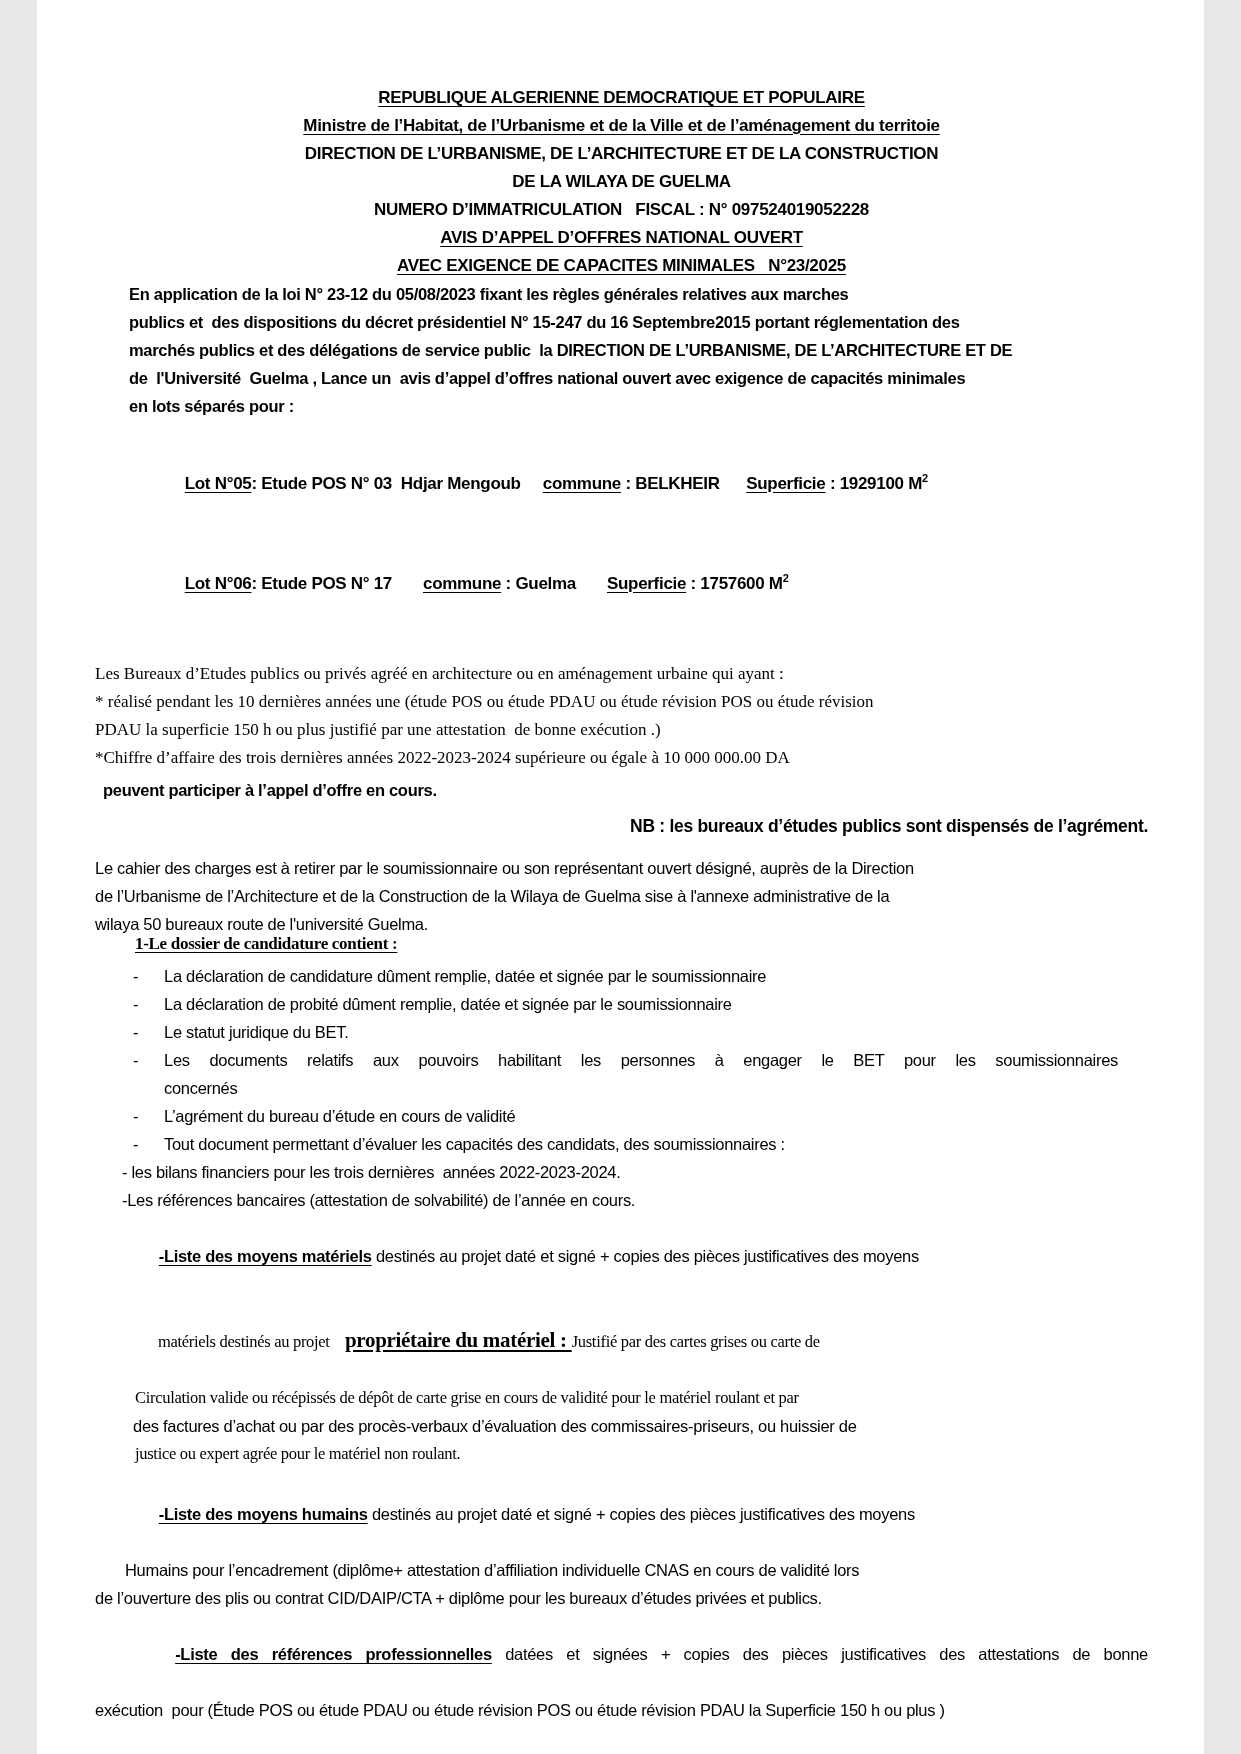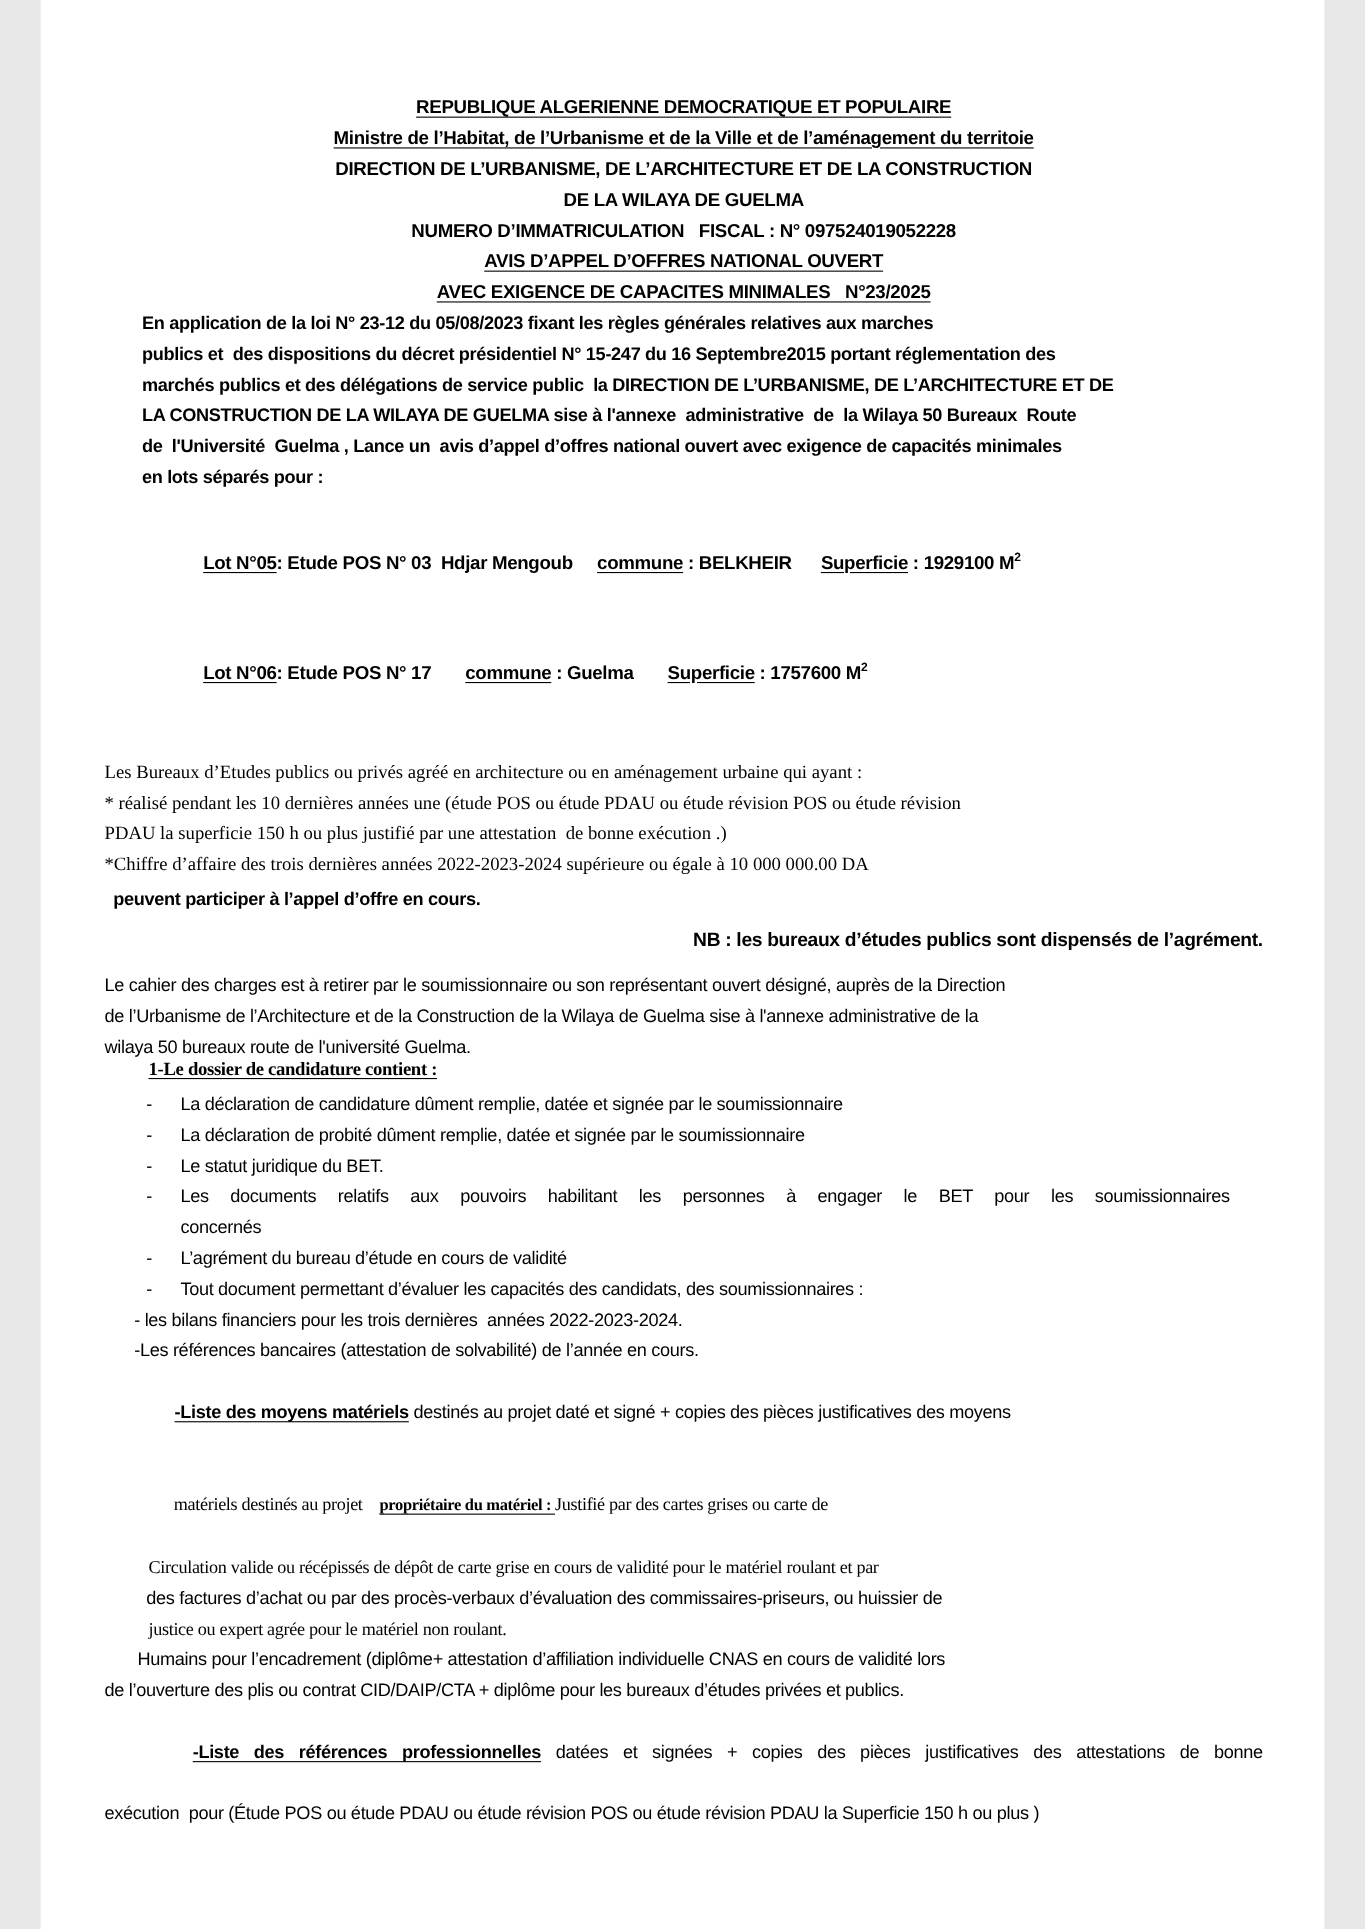--- a/index.html
+++ b/index.html
@@ -5,21 +5,21 @@
   html,body{margin:0;padding:0;background:#e8e8e8;}
   .page{
     width:1167px;height:1754px;margin:0 auto;background:#ffffff;color:#000;
     box-sizing:border-box;padding:84px 56px 0 58px;overflow:hidden;
     font-family:"Liberation Sans",sans-serif;
   }
   .line{white-space:pre-wrap;font-size:16.5px;line-height:28px;letter-spacing:-0.3px;}
   .b{font-weight:bold;}
   .u{text-decoration:underline;text-underline-offset:3px;}
   .serif{font-family:"Liberation Serif",serif;font-size:17px;letter-spacing:0;}
-  .big{font-size:15px;}
+  .big{font-size:21px;}
   .nbsize{font-size:17.5px;}
   .hsize{font-size:17px;}
   .c{text-align:center;}
   .jl{text-align:justify;text-align-last:justify;}
   .pr30{padding-right:30px;}   .pl8{padding-left:8px;}
   .pl27{padding-left:27px;} .pl30{padding-left:30px;} .pl34{padding-left:34px;}
   .pl38{padding-left:38px;} .pl40{padding-left:40px;font-family:Liberation Serif, serif;} .pl67{padding-left:67px;}
   .pl69{padding-left:69px;} .pl72{padding-left:72px;}
   .mt4{margin-top:4px;}   .mt8{margin-top:8px;text-align:right;}   .mt14{margin-top:14px;}
   .mt16{margin-top:16px;} .mt22{margin-top:22px;} .mt34{margin-top:34px;}
@@ -41,21 +41,20 @@
     <div class="line c b hsize">DE LA WILAYA DE GUELMA</div>
     <div class="line c b hsize">NUMERO D’IMMATRICULATION   FISCAL : N° 097524019052228</div>
     <div class="line c b hsize u">AVIS D’APPEL D’OFFRES NATIONAL OUVERT</div>
     <div class="line c b hsize u">AVEC EXIGENCE DE CAPACITES MINIMALES   N°23/2025</div>
   </div>
 
   <div>
     <div class="line b pl34">En application de la loi N° 23-12 du 05/08/2023 fixant les règles générales relatives aux marches</div>
     <div class="line b pl34">publics et  des dispositions du décret présidentiel N° 15-247 du 16 Septembre2015 portant réglementation des</div>
     <div class="line b pl34">marchés publics et des délégations de service public  la DIRECTION DE L’URBANISME, DE L’ARCHITECTURE ET DE</div>
-    <div class="line b pl34">LA CONSTRUCTION DE LA WILAYA DE GUELMA sise à l'annexe  administrative  de  la Wilaya 50 Bureaux  Route</div>
     <div class="line b pl34">de  l'Université  Guelma , Lance un  avis d’appel d’offres national ouvert avec exigence de capacités minimales</div>
     <div class="line b pl34">en lots séparés pour :</div>
   </div>
 
   <div class="line b hsize pl72 mt22">
     <span class="u">Lot N°05</span><span>: Etude POS N° 03  Hdjar Mengoub     </span><span class="u">commune</span><span> : BELKHEIR      </span><span class="u">Superficie</span><span> : 1929100 M</span><sup>2</sup>
   </div>
   <div class="line b hsize pl72 mt16">
     <span class="u">Lot N°06</span><span>: Etude POS N° 17       </span><span class="u">commune</span><span> : Guelma       </span><span class="u">Superficie</span><span> : 1757600 M</span><sup>2</sup>
   </div>
@@ -92,20 +91,23 @@
     <div class="line pl38">
       <span class="b u">-Liste des moyens matériels</span><span> destinés au projet daté et signé + copies des pièces justificatives des moyens</span>
     </div>
     <div class="line pl40">
       <span>matériels destinés au projet    </span><span class="b u big">propriétaire du matériel : </span><span>Justifié par des cartes grises ou carte de</span>
     </div>
     <div class="line pl40">Circulation valide ou récépissés de dépôt de carte grise en cours de validité pour le matériel roulant et par</div>
     <div class="line pl38">des factures d’achat ou par des procès-verbaux d’évaluation des commissaires-priseurs, ou huissier de</div>
     <div class="line pl40">justice ou expert agrée pour le matériel non roulant.</div>
 
+    <div class="line pl38 mt4">
+      <span class="b u">-Liste des moyens humains</span><span> destinés au projet daté et signé + copies des pièces justificatives des moyens</span>
+    </div>
     <div class="line pl30">Humains pour l’encadrement (diplôme+ attestation d’affiliation individuelle CNAS en cours de validité lors</div>
     <div class="line">de l’ouverture des plis ou contrat CID/DAIP/CTA + diplôme pour les bureaux d’études privées et publics.</div>
 
     <div class="line jl">
       <span class="b u">-Liste des références professionnelles</span><span> datées et signées + copies des pièces justificatives des attestations de bonne</span>
     </div>
     <div class="line">exécution  pour (Étude POS ou étude PDAU ou étude révision POS ou étude révision PDAU la Superficie 150 h ou plus )</div>
     <div class="line">
       
     </div>

